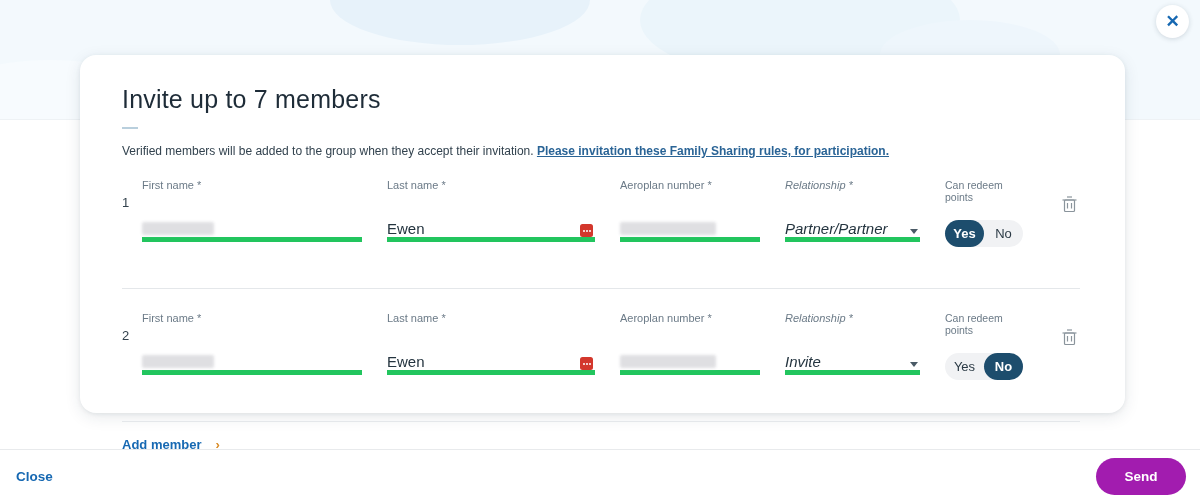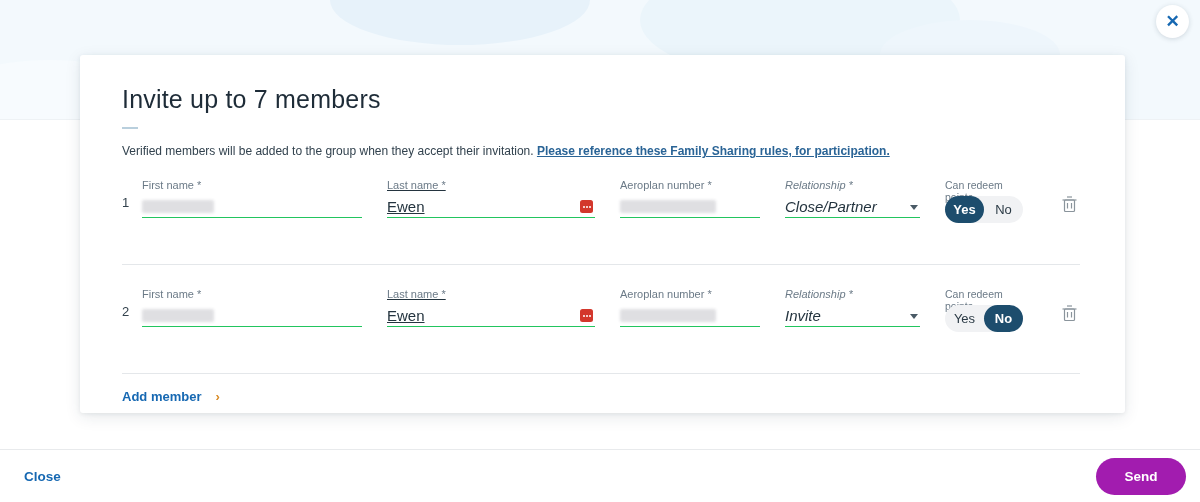--- a/index.html
+++ b/index.html
@@ -32,50 +32,50 @@
     display:flex; align-items:center; justify-content:center;
     cursor:pointer;
   }
   .overlay-close .x {
     color:#1668b2; font-size:17px; font-weight:600; line-height:1;
   }
 
   
   .modal {
     position:absolute; left:80px; top:55px; width:1045px; height:358px;
-    background:#ffffff; border-radius:3px;
+    background:#ffffff; border-radius:16px;
     box-shadow:0 4px 16px rgba(30,50,70,.10), 0 1px 4px rgba(30,50,70,.08);
     padding:30px 45px 0 42px;
   }
   .modal-title { font-size:25px; font-weight:500; color:#1e2c38; letter-spacing:.2px; }
   .title-dash { width:16px; height:2px; background:#b9cfdd; margin-top:13px; }
   .modal-sub { margin-top:15px; font-size:12px; color:#32424e; }
   .modal-sub a, .sub-link {
     color:#2a6496; font-weight:700; text-decoration:underline; cursor:pointer;
   }
 
   
   .rows { margin-top:21px; }
   .member-row { display:flex; }
   .row-num {
     width:20px; flex:0 0 20px; font-size:13px; font-weight:500; color:#33424d;
     padding-top:16px;
   }
   .fields { flex:1; display:flex; justify-content:space-between; }
-  .field { display:flex; flex-direction:column; }
+  .field { display:flex; flex-direction:column;gap:24px; }
   .f-first { width:220px; }
-  .f-last  { width:208px;text-decoration:underline; }
+  .f-last  { width:208px; }
   .f-aero  { width:140px; }
   .f-rel   { width:135px;font-style:italic; }
   .f-toggle{ width:88px; }
   .f-trash { width:22px; align-items:center; justify-content:flex-start; }
   .f-label { font-size:11px; color:#6b7a87; height:14px; }
   .f-input {
     margin-top:3px; height:22px; display:flex; align-items:center;
-    border-bottom:1px solid #22c55e; font-size:15px; color:#24343f;
+    border-bottom:5px solid #22c55e; font-size:15px; color:#24343f;
     position:relative;
   }
   .redacted {
     width:72px; height:13px; background:#dfdfe2; border-radius:2px;
     filter:blur(1.6px);
   }
   .f-aero .redacted { width:96px; }
   .autofill-icon {
     position:absolute; right:2px; top:4px; width:13px; height:13px;
     background:#d3372c; border-radius:2.5px;
@@ -111,21 +111,21 @@
     margin-top:15px; font-size:13px; font-weight:700; color:#1668b2; cursor:pointer;
     display:inline-flex; align-items:center; gap:14px;
   }
   .add-member .chev { font-size:13px; font-weight:700; color:#d98a23; }
 
   
   .footer {
     position:absolute; left:0; top:449px; width:1200px; height:53px;
     background:#ffffff; border-top:1px solid #e8eaec;
     display:flex; align-items:center; justify-content:space-between;
-    padding:0 14px 0 24px;
+    padding:0 14px 0 16px;
   }
   .close-link { font-size:13.5px; font-weight:700; color:#1668b2; cursor:pointer; }
   .send-btn {
     width:90px; height:37px; border:none; border-radius:19px;
     background:#a21caf; color:#ffffff; font-size:13.5px; font-weight:700;
     font-family:"Liberation Sans", sans-serif; cursor:pointer;
   }
 </style>
 </head>
 <body>
@@ -139,21 +139,21 @@
 
 <div class="overlay-close">
   <span class="x">✕</span>
 </div>
 
 <div class="modal">
   <div class="modal-title">Invite up to 7 members</div>
   <div class="title-dash"></div>
   <div class="modal-sub">
     <span>Verified members will be added to the group when they accept their invitation.</span>
-    <span class="sub-link">Please reference these Family Sharing rules, for participation.</span>
+    <span class="sub-link">Please invitation these Family Sharing rules, for participation.</span>
   </div>
 
   <div class="rows">
 
     
     <div class="member-row">
       <div class="row-num">1</div>
       <div class="fields">
         <div class="field f-first">
           <div class="f-label">First name *</div>
@@ -174,21 +174,21 @@
         </div>
         <div class="field f-aero">
           <div class="f-label">Aeroplan number *</div>
           <div class="f-input">
               <span class="redacted"></span>
             </div>
         </div>
         <div class="field f-rel">
           <div class="f-label">Relationship *</div>
           <div class="f-input">
-            <span>Close/Partner</span>
+            <span>Partner/Partner</span>
             <span class="select-arrow"></span>
           </div>
         </div>
         <div class="field f-toggle toggle-wrap">
           <div class="toggle-label">Can redeem points</div>
           <div class="toggle">
             <div class="pill sel">Yes</div>
             <div class="pill">No</div>
           </div>
         </div>

